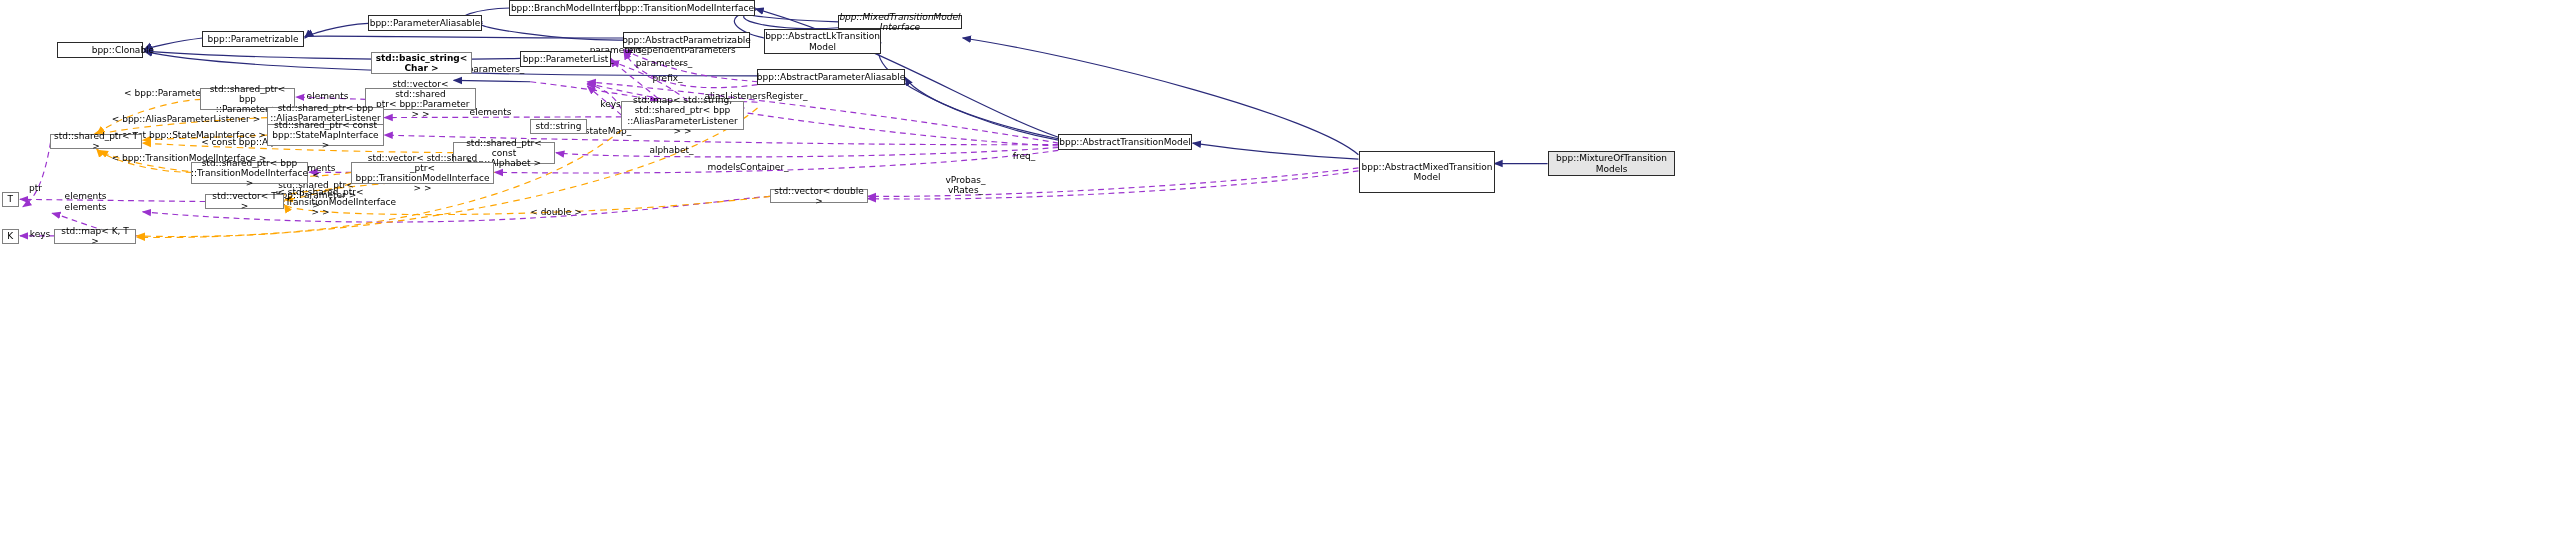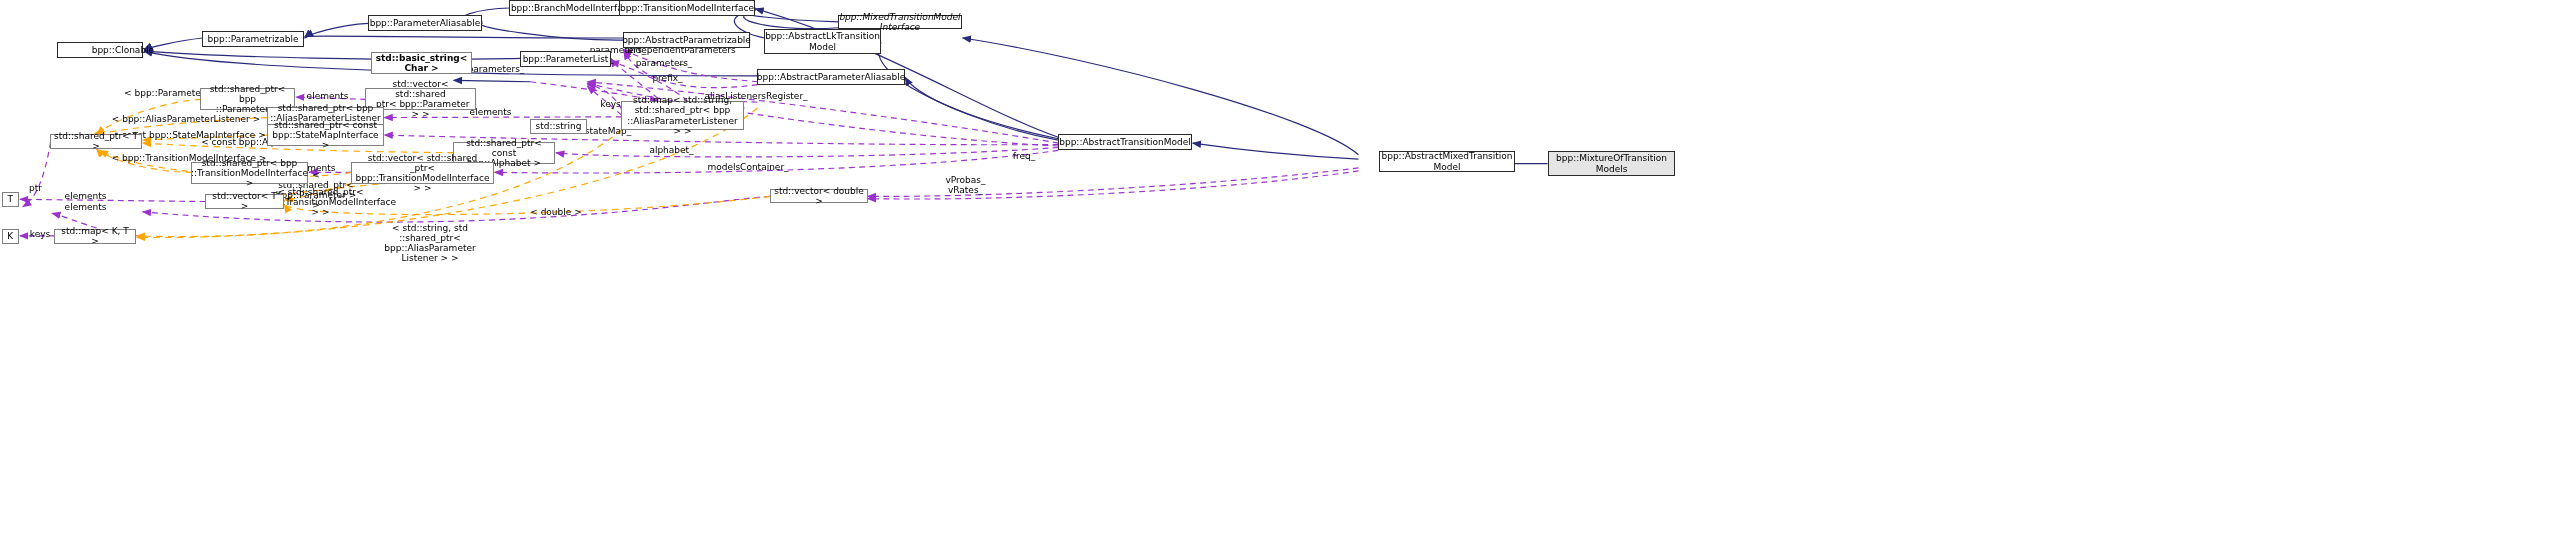--- a/index.html
+++ b/index.html
@@ -113,21 +113,21 @@
 ::AliasParameterListener &gt;</div>
     <div class="node" style="left: 621px; top: 101px; width: 123px; height: 29px;">std::map&lt; std::string,
  std::shared_ptr&lt; bpp
 ::AliasParameterListener &gt; &gt;</div>
     <div class="node" style="left: 267px; top: 124px; width: 117px; height: 22px;">std::shared_ptr&lt; const
 bpp::StateMapInterface &gt;</div>
     <div class="node" style="left: 50px; top: 134px; width: 92px; height: 14.6px;">std::shared_ptr&lt; T &gt;</div>
     <div class="node" style="left: 453px; top: 142px; width: 102px; height: 22px;">std::shared_ptr&lt; const
 bpp::Alphabet &gt;</div>
     <div class="node dark" style="left: 1058px; top: 134px; width: 134px; height: 16px;">bpp::AbstractTransitionModel</div>
-    <div class="node dark" style="left: 1359px; top: 151px; width: 136px; height: 21px; margin-left: 20px;">bpp::AbstractMixedTransition
+    <div class="node dark" style="left: 1359px; top: 151px; width: 136px; height: 42px;">bpp::AbstractMixedTransition
 Model</div>
     <div class="node hl" style="left: 1548px; top: 151px; width: 127px; height: 25px;">bpp::MixtureOfTransition
 Models</div>
     <div class="node" style="left: 191px; top: 162px; width: 117px; height: 22px;">std::shared_ptr&lt; bpp
 ::TransitionModelInterface &gt;</div>
     <div class="node" style="left: 351px; top: 162px; width: 143px; height: 22px;">std::vector&lt; std::shared
 _ptr&lt; bpp::TransitionModelInterface &gt; &gt;</div>
     <div class="node" style="left: 205px; top: 194px; width: 79px; height: 14.6px;">std::vector&lt; T &gt;</div>
     <div class="node" style="left: 770px; top: 189px; width: 98px; height: 14px;">std::vector&lt; double &gt;</div>
     <div class="node" style="left: 1.5px; top: 192px; width: 17.5px; height: 14.6px;">T</div>
@@ -158,17 +158,14 @@
     <div class="edgelabel" style="left: 1008px; top: 151px; width: 32px;">freq_</div>
     <div class="edgelabel" style="left: 26px; top: 183px; width: 19px;">ptr</div>
     <div class="edgelabel" style="left: 60px; top: 191px; width: 51px;">elements</div>
     <div class="edgelabel" style="left: 262px; top: 187px; width: 117px;">&lt; std::shared_ptr&lt;
 bpp::TransitionModelInterface &gt; &gt;</div>
     <div class="edgelabel" style="left: 940px; top: 175px; width: 51px;">vProbas_
 vRates_</div>
     <div class="edgelabel" style="left: 60px; top: 202px; width: 51px;">elements</div>
     <div class="edgelabel" style="left: 529px; top: 207px; width: 54px; text-align: center;">&lt; double &gt;</div>
     <div class="edgelabel" style="left: 26px; top: 229px; width: 28px;">keys</div>
-    <div class="edgelabel" style="left: 357px; top: 223px; width: 146px;">&lt; std::string, std
-::shared_ptr&lt; bpp::AliasParameter
-Listener &gt; &gt;</div>
   </div>
 
 
 </body></html>

